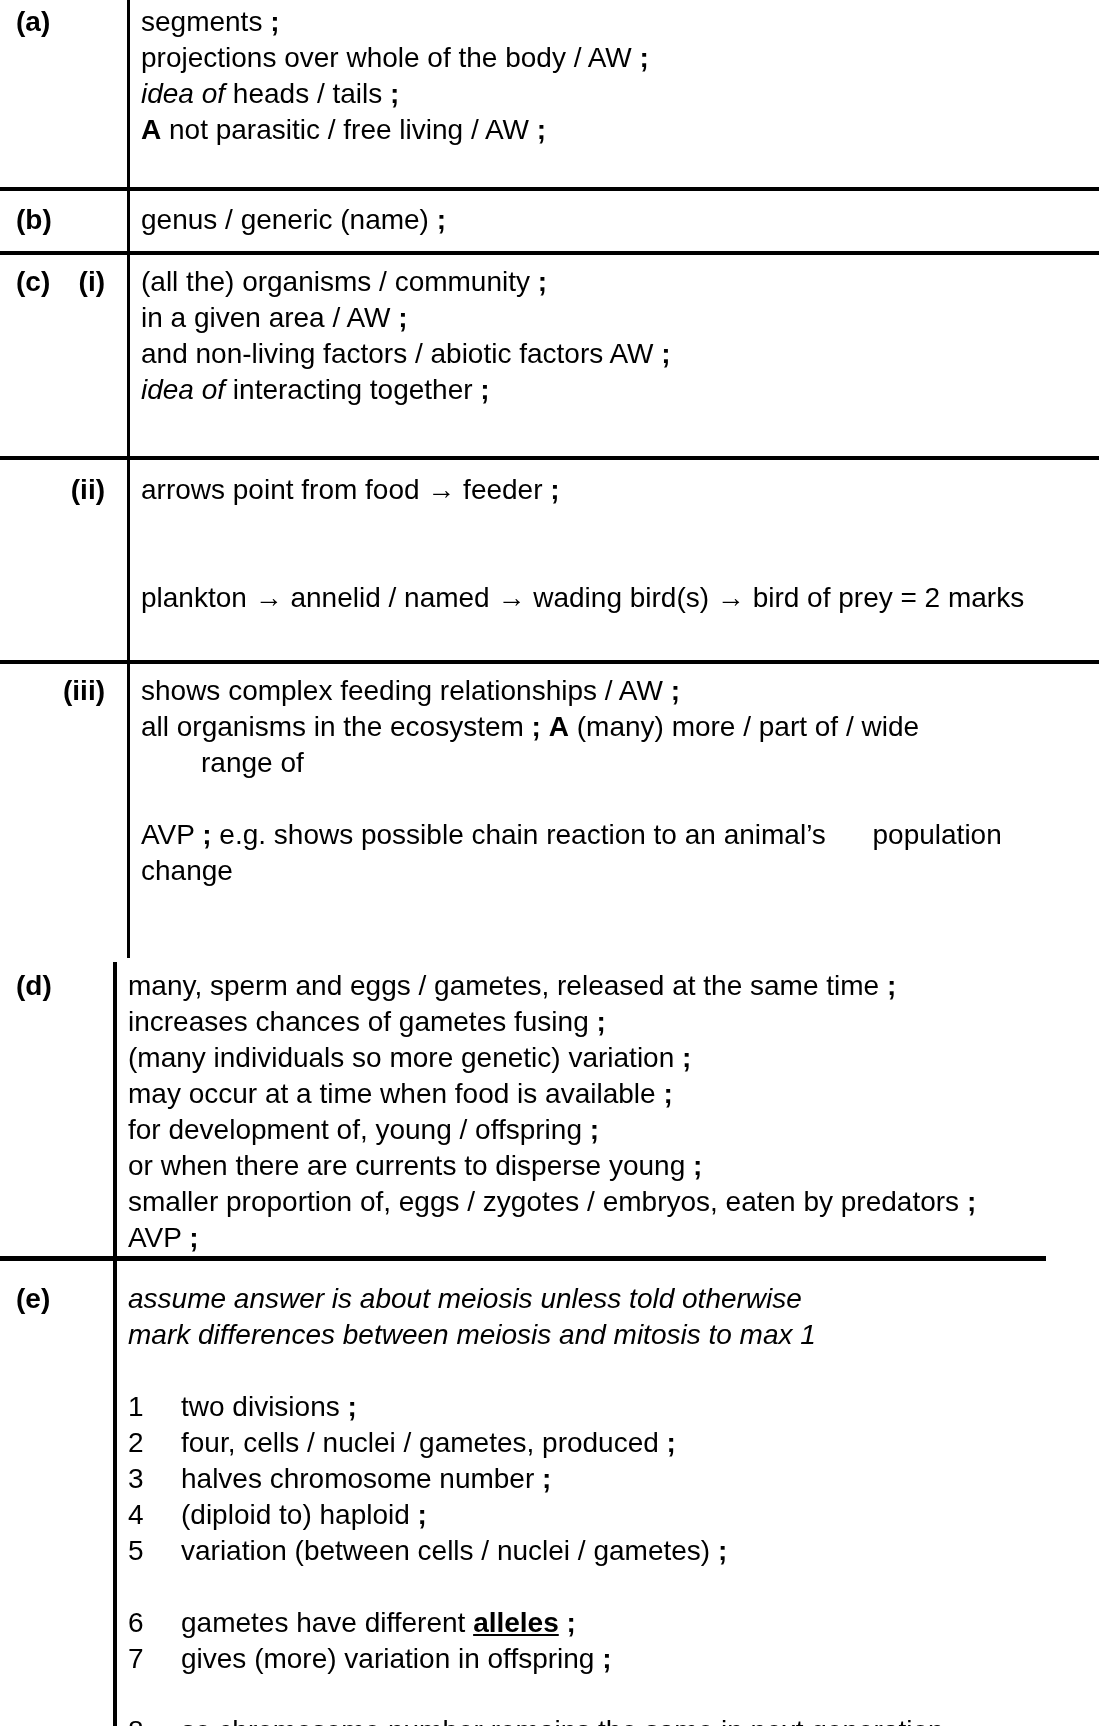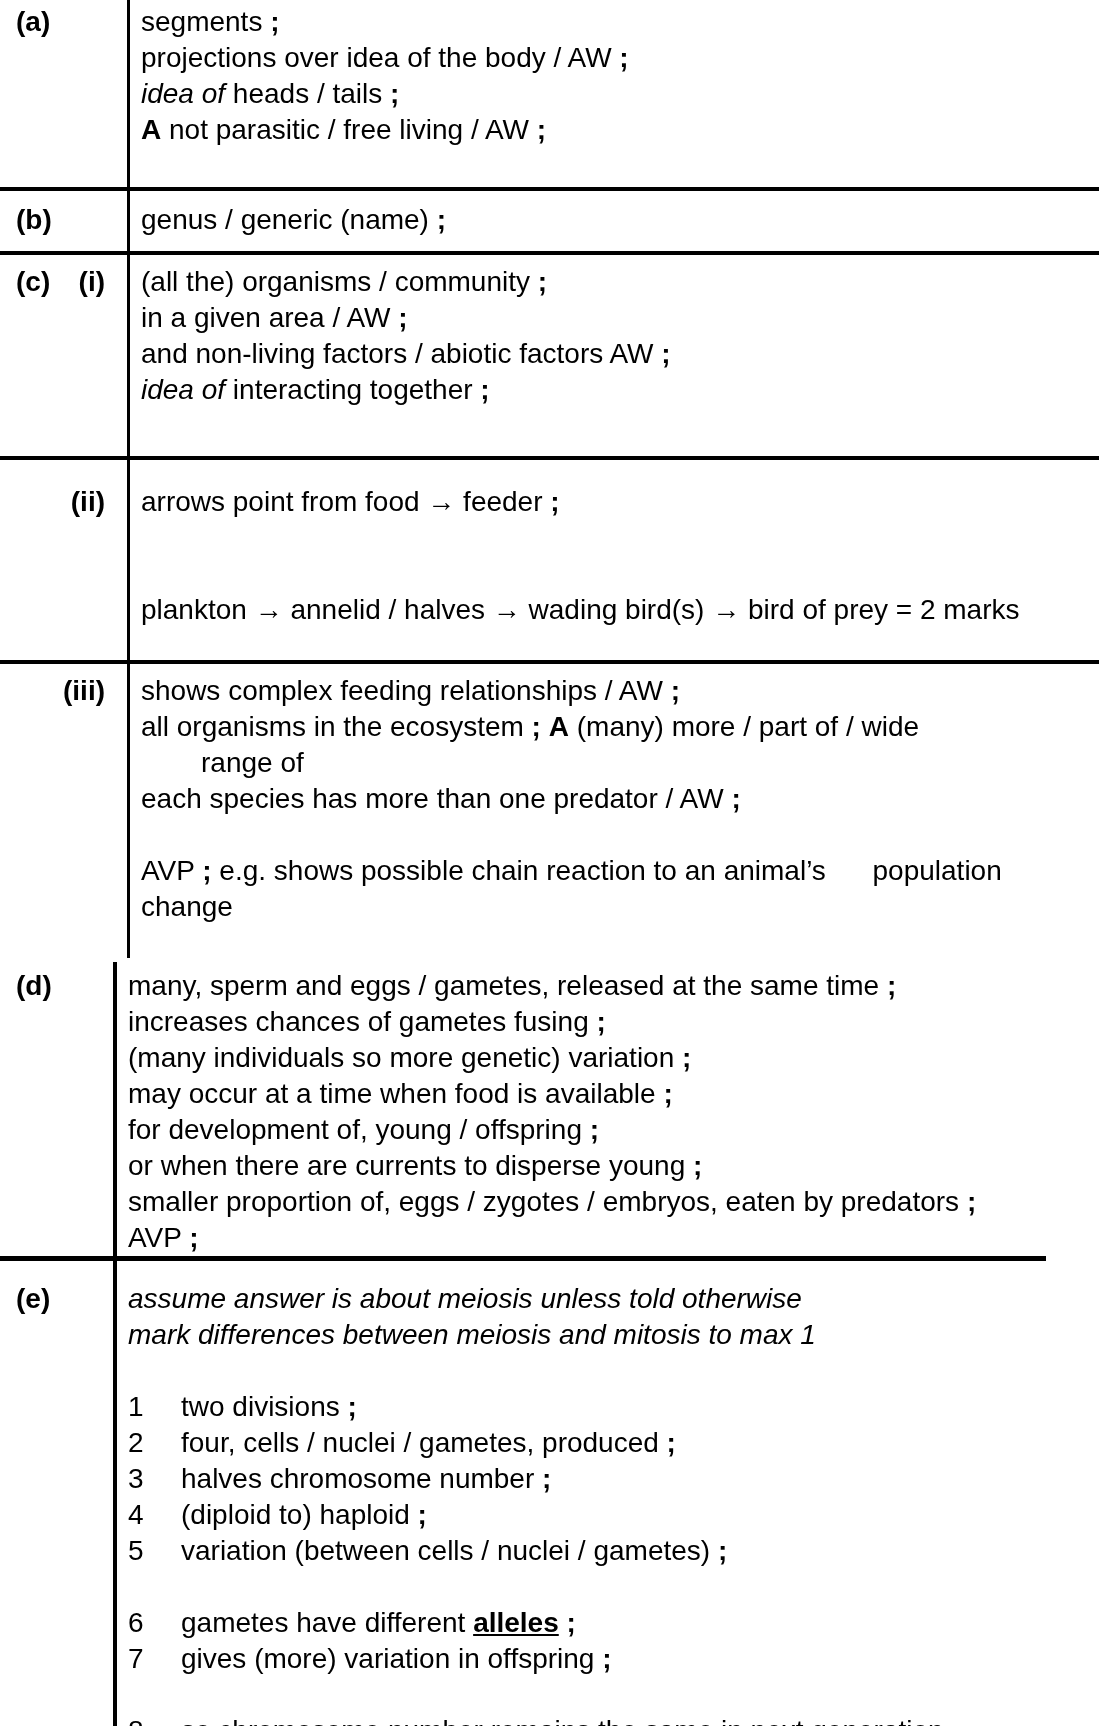--- a/index.html
+++ b/index.html
@@ -25,21 +25,21 @@
   .line{white-space:pre;line-height:36px;min-height:36px;}
   .line .num{display:inline-block;width:53px;}
   .line.indent1{padding-left:60px;}
   .seg-b{font-weight:bold;}
   .seg-i{font-style:italic;}
   .seg-u{text-decoration:underline;font-weight:bold;}
   
   .r-a{min-height:191px}   .r-a > .lab,.r-a > .content{padding-top:4px}
   .r-b{min-height:64px}    .r-b > .lab,.r-b > .content{padding-top:11px}
   .r-ci{min-height:205px}  .r-ci > .lab,.r-ci > .content{padding-top:9px}
-  .r-cii{min-height:204px} .r-cii > .lab,.r-cii > .content{padding-top:24px}
+  .r-cii{min-height:204px} .r-cii > .lab,.r-cii > .content{padding-top:12px}
   .r-ciii{min-height:294px}.r-ciii > .lab,.r-ciii > .content{padding-top:9px}
   .r-d{min-height:293px;margin-top:4px;position:relative;padding-bottom:5px}
   .r-d > .lab,.r-d > .content{padding-top:6px}
   .r-e{min-height:476px}   .r-e > .lab,.r-e > .content{padding-top:20px}
   
   .row.thickline::after{
     content:"";position:absolute;left:0;bottom:0;
     width:1046px;height:5px;background:#000;
   }
 </style>
@@ -47,21 +47,21 @@
 <body>
 
 <div class="doc" id="table-host">
     <div class="row r-a g-t hline">
       <div class="lab">
         <span>(a)</span>
         <span></span>
       </div>
       <div class="content">
         <div class="line"><span>segments </span><span class="seg-b">;</span></div>
-        <div class="line"><span>projections over idea of the body / AW </span><span class="seg-b">;</span></div>
+        <div class="line"><span>projections over whole of the body / AW </span><span class="seg-b">;</span></div>
         <div class="line"><span class="seg-i">idea of</span><span> heads / tails </span><span class="seg-b">;</span></div>
         <div class="line"><span class="seg-b">A</span><span> not parasitic / free living / AW </span><span class="seg-b">;</span></div>
       </div>
     </div>
     <div class="row r-b g-t hline">
       <div class="lab">
         <span>(b)</span>
         <span></span>
       </div>
       <div class="content">
@@ -82,33 +82,32 @@
     </div>
     <div class="row r-cii g-t hline">
       <div class="lab">
         <span></span>
         <span>(ii)</span>
       </div>
       <div class="content">
         <div class="line"><span>arrows point from food </span><span class="seg-b">→</span><span> feeder </span><span class="seg-b">;</span></div>
         <div class="line">&nbsp;</div>
         <div class="line">&nbsp;</div>
-        <div class="line"><span>plankton </span><span class="seg-b">→</span><span> annelid / halves </span><span class="seg-b">→</span><span> wading bird(s) </span><span class="seg-b">→</span><span> bird of prey = 2 marks</span></div>
+        <div class="line"><span>plankton </span><span class="seg-b">→</span><span> annelid / named </span><span class="seg-b">→</span><span> wading bird(s) </span><span class="seg-b">→</span><span> bird of prey = 2 marks</span></div>
       </div>
     </div>
     <div class="row r-ciii g-t">
       <div class="lab">
         <span></span>
         <span>(iii)</span>
       </div>
       <div class="content">
         <div class="line"><span>shows complex feeding relationships / AW </span><span class="seg-b">;</span></div>
         <div class="line"><span>all organisms in the ecosystem </span><span class="seg-b">;</span><span> </span><span class="seg-b">A</span><span> (many) more / part of / wide</span></div>
         <div class="line indent1"><span>range of</span></div>
-        <div class="line"><span>each species has more than one predator / AW </span><span class="seg-b">;</span></div>
         <div class="line">&nbsp;</div>
         <div class="line"><span>AVP </span><span class="seg-b">;</span><span> e.g. shows possible chain reaction to an animal’s      population</span></div>
         <div class="line"><span>change</span></div>
       </div>
     </div>
     <div class="row r-d g-b thickline">
       <div class="lab">
         <span>(d)</span>
         <span></span>
       </div>

